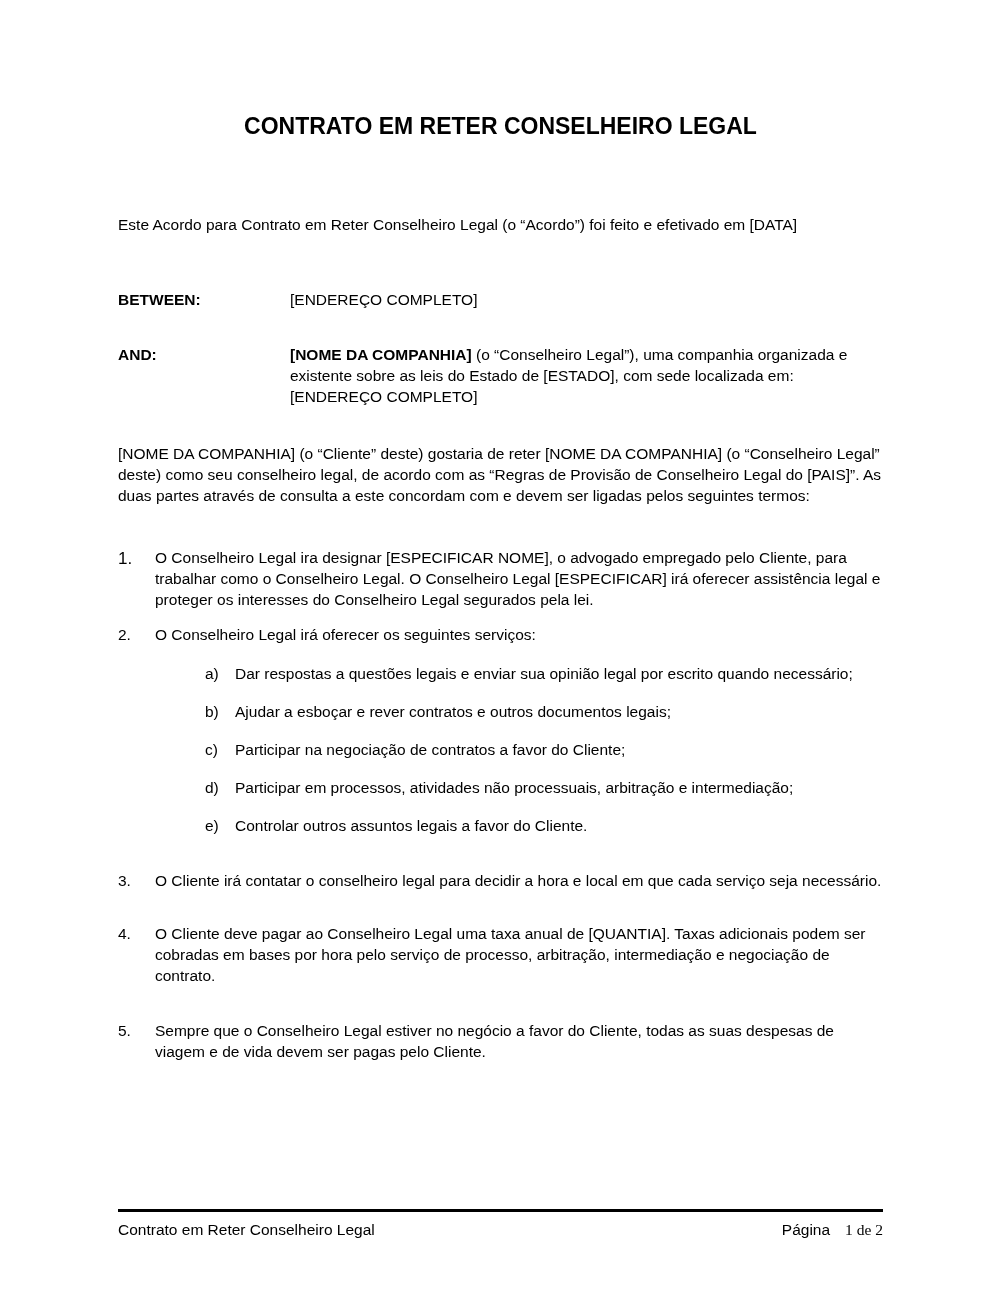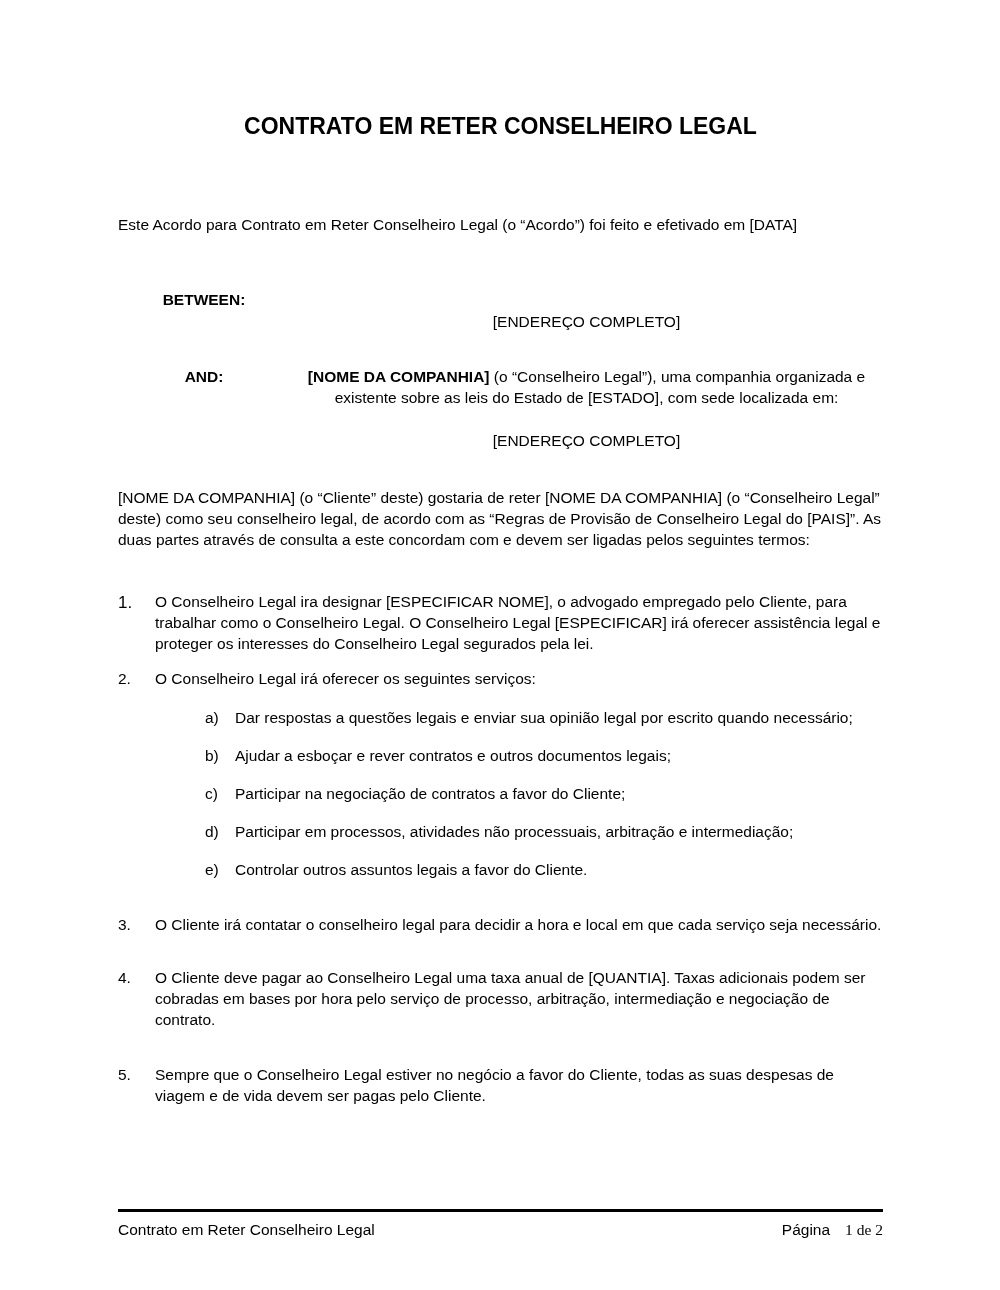--- a/index.html
+++ b/index.html
@@ -18,29 +18,29 @@
     line-height:1.36;
   }
   .title {
     font-size:23px;
     font-weight:bold;
     text-align:center;
     line-height:1.3;
     margin-bottom:72px;
   }
   .intro { margin-bottom:54px; }
-  .party { display:flex;text-align:center; }
+  .party { display:flex; }
   .party + .party { margin-top:34px; }
   .party-label {
     width:172px;
     flex-shrink:0;
     font-weight:bold;
   }
   .party-body { flex:1; }
-  .address { margin-top:22px; }
+  .address { margin-top:0; }
   .preamble { margin-top:36px; margin-bottom:40px; }
   .item { display:flex; }
   .item-num { width:37px; flex-shrink:0; }
   .item-num.big { font-size:17px; }
   .item-text { flex:1; }
   .mb14 { margin-bottom:14px; }
   .mb32 { margin-bottom:32px; }
   .mb33 { margin-bottom:33px; }
   .mb34 { margin-bottom:34px; }
   .sublist { margin-top:18px; padding-left:50px; }

